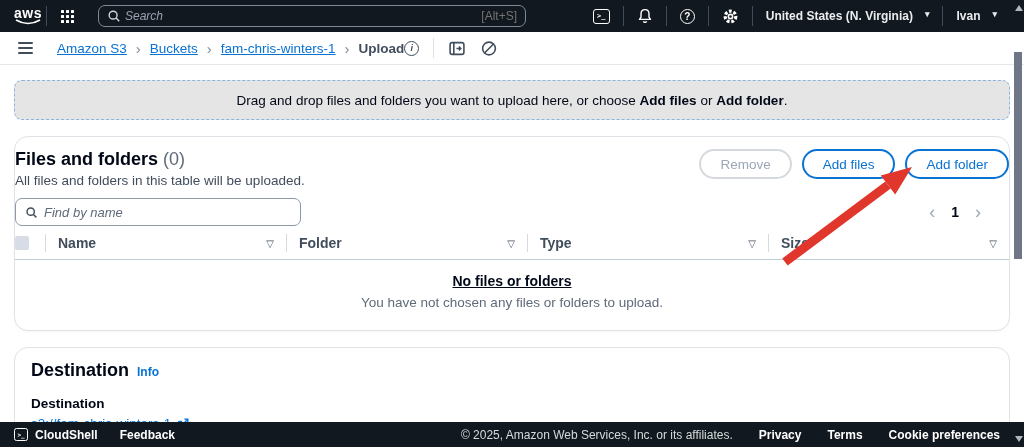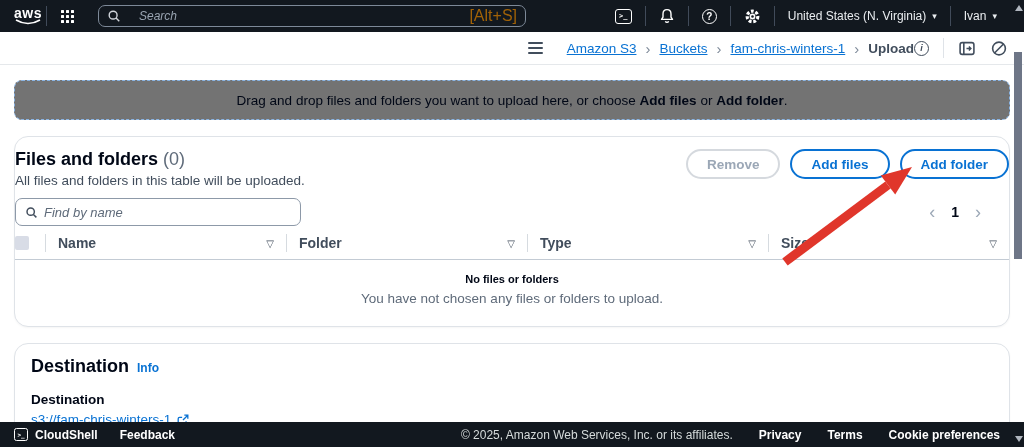--- a/index.html
+++ b/index.html
@@ -13,64 +13,64 @@
   .nav-left, .nav-right { display:flex; align-items:center; height:100%; }
   .aws-logo { display:flex; flex-direction:column; align-items:center; margin-right:4px; cursor:pointer; }
   .aws-logo .aws-text { color:#fff; font-weight:bold; font-size:14px; line-height:12px; letter-spacing:0.5px; }
   .nav-sep { width:1px; height:20px; background:#414b5a; }
   .grid-icon { display:grid; grid-template-columns:repeat(3,3px); grid-template-rows:repeat(3,3px);
                gap:2px; margin:0 14px; cursor:pointer; }
   .grid-icon i { background:#fff; border-radius:0.5px; }
   .search-box { display:flex; align-items:center; width:428px; height:22px; margin-left:10px;
                 border:1px solid #7d8998; border-radius:7px; padding:0 8px; background:#12181f; }
   .search-box input { flex:1; background:transparent; border:none; outline:none; color:#d1d5db;
-                      font-size:12px; font-style:italic; margin-left:18px; font-family:"Liberation Sans",sans-serif; }
+                      font-size:12px; font-style:italic; margin-left:4px; font-family:"Liberation Sans",sans-serif; }
   .search-box input::placeholder { color:#99a4b1; }
-  .shortcut { color:#a16207; font-size:16px; font-style:normal; }
+  .shortcut { color:#737373; font-size:12px; font-style:normal; }
   .nav-icon-btn { display:flex; align-items:center; justify-content:center; padding:0 13px; height:100%; cursor:pointer; }
   .term-box { width:17px; height:15px; border:1.4px solid #fff; border-radius:3px; color:#fff;
               font-size:7px; font-weight:bold; display:flex; align-items:center; justify-content:center;
               font-family:"DejaVu Sans Mono",monospace; letter-spacing:0; }
   .q-circle { width:15px; height:15px; border:1.4px solid #fff; border-radius:50%; color:#fff;
               font-size:10px; font-weight:bold; display:flex; align-items:center; justify-content:center; }
-  .nav-label { color:#eaedf0; font-size:12px; font-weight:normal; display:flex; align-items:center;
-               gap:6px; padding:0 13px; cursor:pointer; white-space:nowrap; }
+  .nav-label { color:#eaedf0; font-size:12px; font-weight:bold; display:flex; align-items:flex-start;
+               gap:12px; padding:0 13px; cursor:pointer; white-space:nowrap; }
   .caret { font-size:9px; color:#eaedf0; }
 
   
   .crumb-bar { height:33px; background:#fff; border-bottom:1px solid #e5e8eb; display:flex;
-               align-items:center; justify-content:flex-end; padding:16px 16px; }
+               align-items:center; justify-content:flex-start; padding:16px 16px; }
   .crumb-left { display:flex; align-items:center; gap:12px; }
   .burger { display:flex; flex-direction:column; gap:3px; cursor:pointer; padding:2px; }
   .burger i { width:15px; height:2px; background:#414d5c; border-radius:1px; }
   .crumbs { display:flex; align-items:center; gap:9px; margin-left:10px; }
   .crumb-link { color:#0972d3; font-size:13.5px; text-decoration:underline; cursor:pointer; }
   .crumb-sep { color:#7d8998; font-size:15px; line-height:1; }
   .crumb-current { color:#414d5c; font-size:13.5px; font-weight:bold; }
   .crumb-right { display:flex; align-items:center; gap:14px; }
   .bc-sep { width:1px; height:20px; background:#dfe3e8; }
   .info-circle { width:15px; height:15px; border:1.5px solid #414d5c; border-radius:50%;
                  color:#414d5c; font-size:9px; font-weight:bold; font-style:italic;
                  display:flex; align-items:center; justify-content:center; cursor:pointer; }
 
   
   .content { padding:15px 14px 0; }
   .dropzone { border:1px dashed #8ab4e3; border-radius:8px; height:40px; display:flex;
-              align-items:center; justify-content:center; font-size:13.5px; color:#000716; background:#737373; }
+              align-items:center; justify-content:center; font-size:13.5px; color:#000716; background:#e5e5e5; }
   .dz-bold { font-weight:bold; }
 
   .card { border:1px solid #dfe3e8; border-radius:14px; background:#fff;
           box-shadow:0 1px 2px rgba(0,7,22,0.04); }
   .files-card { margin-top:16px; padding:12px 0 6px; }
   .card-head-row { display:flex; align-items:flex-start; justify-content:space-between; }
   .panel-title { font-size:18px; font-weight:bold; color:#000716; }
   .panel-count { font-size:18px; font-weight:normal; color:#5f6b7a; margin-left:5px; }
   .panel-desc { font-size:13.5px; color:#414d5c; margin-top:3px; }
   .btn-row { display:flex; gap:10px; }
-  .btn { height:30px; border-radius:16px; padding:0 19px; font-size:13.5px; font-weight:bold;
+  .btn { height:30px; border-radius:16px; padding:0 19px; font-size:13.5px; font-weight:normal;
          background:#fff; cursor:pointer; font-family:"Liberation Sans",sans-serif; }
   .btn-disabled { border:2px solid #d5d9de; color:#9ba7b6; cursor:default; }
   .btn-primary-outline { border:2px solid #0972d3; color:#0972d3; }
 
   .filter-row { display:flex; align-items:center; justify-content:space-between; margin-top:10px; }
   .find-box { display:flex; align-items:center; width:286px; height:28px; border:1px solid #8d99a8;
               border-radius:7px; padding:0 9px; background:#fff; }
   .find-box input { flex:1; border:none; outline:none; font-size:13px; font-style:italic; color:#414d5c;
                     margin-left:6px; font-family:"Liberation Sans",sans-serif; }
   .find-box input::placeholder { color:#5f6b7a; }
@@ -81,21 +81,21 @@
   .table-head { display:flex; align-items:center; margin-top:8px; padding-bottom:7px;
                 border-bottom:1px solid #c3cbd4; }
   .th-check { width:30px; display:flex; align-items:center; }
   .checkbox { width:14px; height:14px; background:#d8dce6; border-radius:2px; }
   .th { flex:1; display:flex; align-items:center; justify-content:space-between;
         border-left:1px solid #d6dbe0; padding:1px 12px; }
   .th-label { font-size:14px; font-weight:bold; color:#414d5c; }
   .sort-icon { font-size:10px; color:#414d5c; cursor:pointer; }
 
   .empty-state { text-align:center; padding:13px 0 14px; }
-  .empty-title { font-size:11px; font-weight:bold; color:#000716; }
+  .empty-title { font-size:14px; font-weight:bold; color:#000716;text-decoration:underline; }
   .empty-desc { font-size:13.5px; color:#5f6b7a; margin-top:6px; }
 
   .dest-card { margin-top:16px; padding:12px 16px; height:110px; }
   .dest-head { display:flex; align-items:baseline; gap:8px; }
   .info-link { color:#0972d3; font-size:12px; font-weight:bold; cursor:pointer; }
   .dest-label { font-size:13.5px; font-weight:bold; color:#000716; margin-top:15px; }
   .dest-link-row { display:flex; align-items:center; gap:5px; margin-top:5px; }
   .dest-link { color:#0972d3; font-size:13.5px; text-decoration:underline; cursor:pointer; }
 
   

